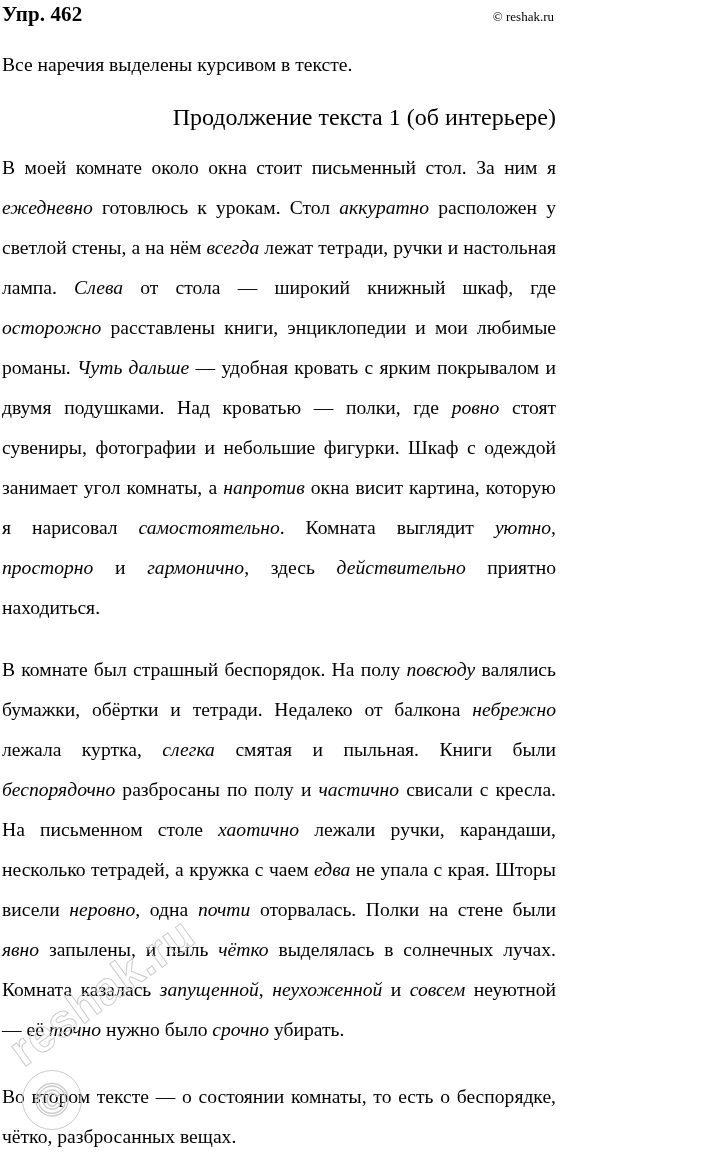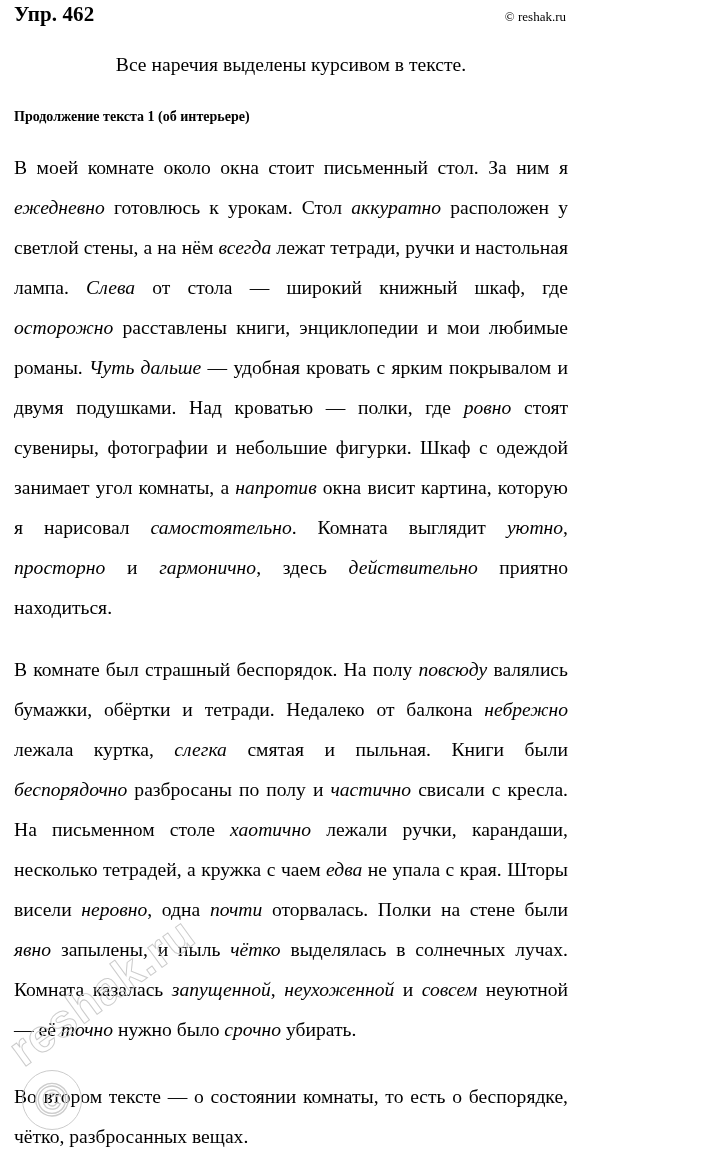--- a/index.html
+++ b/index.html
@@ -16,21 +16,20 @@
     color: #000000;
   }
 
   .page {
     position: relative;
     width: 558px;
     height: 1162px;
     box-sizing: border-box;
     padding: 0 2px;
     z-index: 2;
-    margin-left: 12px;
   }
 
   
   .header-row {
     display: flex;
     align-items: baseline;
     justify-content: space-between;
     height: 30px;
     padding-top: 1px;
   }
@@ -51,29 +50,29 @@
   
   .para {
     font-size: 19.6px;
     line-height: 40px;
     text-align: justify;
     text-justify: inter-word;
     margin: 0;
     hyphens: none;
   }
   .para.lead {
-    text-align: center;
+    text-align: left;
   }
 
   .heading {
-    font-size: 14px;
-    font-weight: bold;
+    font-size: 24px;
+    font-weight: normal;
     line-height: 40px;
     margin: 0;
-    text-align: left;
+    text-align: right;
     white-space: nowrap;
   }
 
   .sp-1  { height: 14px; }
   .sp-2  { height: 12px; }
   .sp-3  { height: 11px; }
   .sp-4  { height: 10px; }
   .sp-5  { height: 12px; }
   .sp-6  { height: 14px; }
   .sp-7  { height: 13px; }

